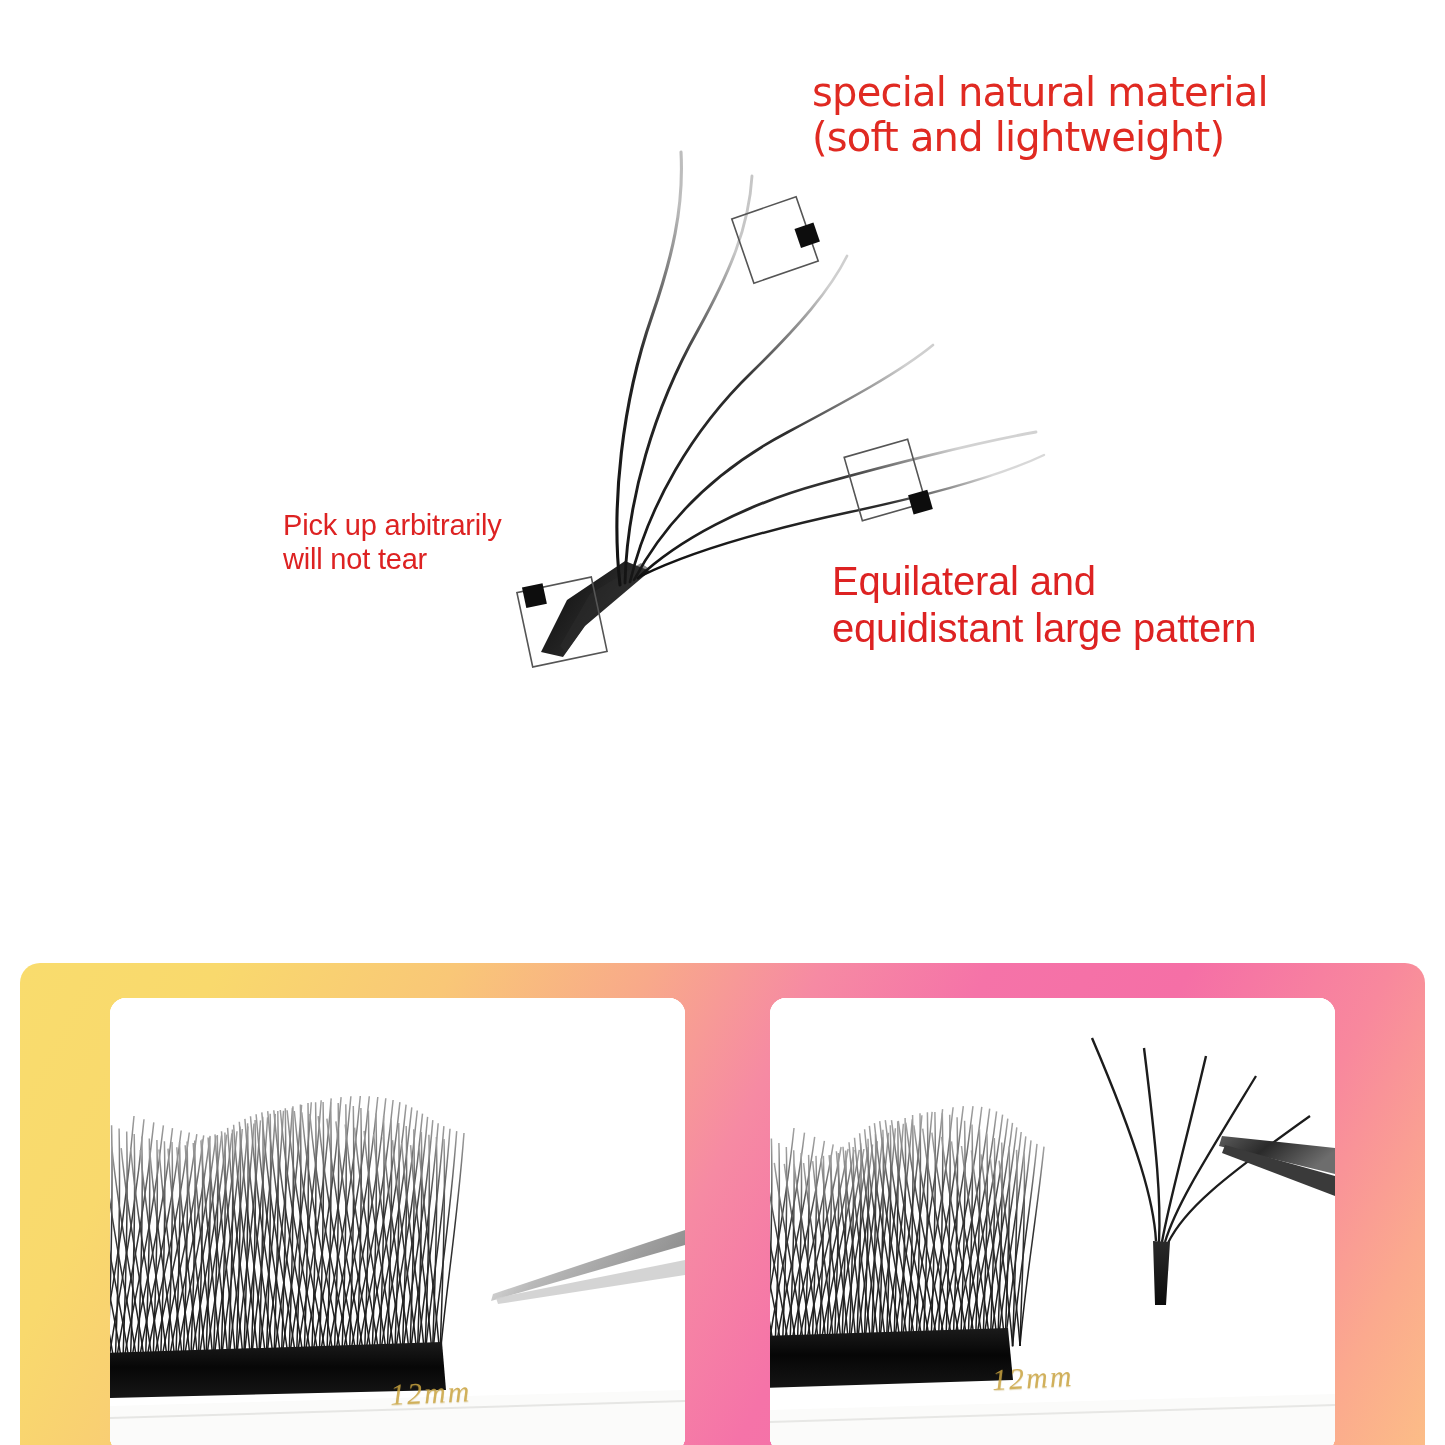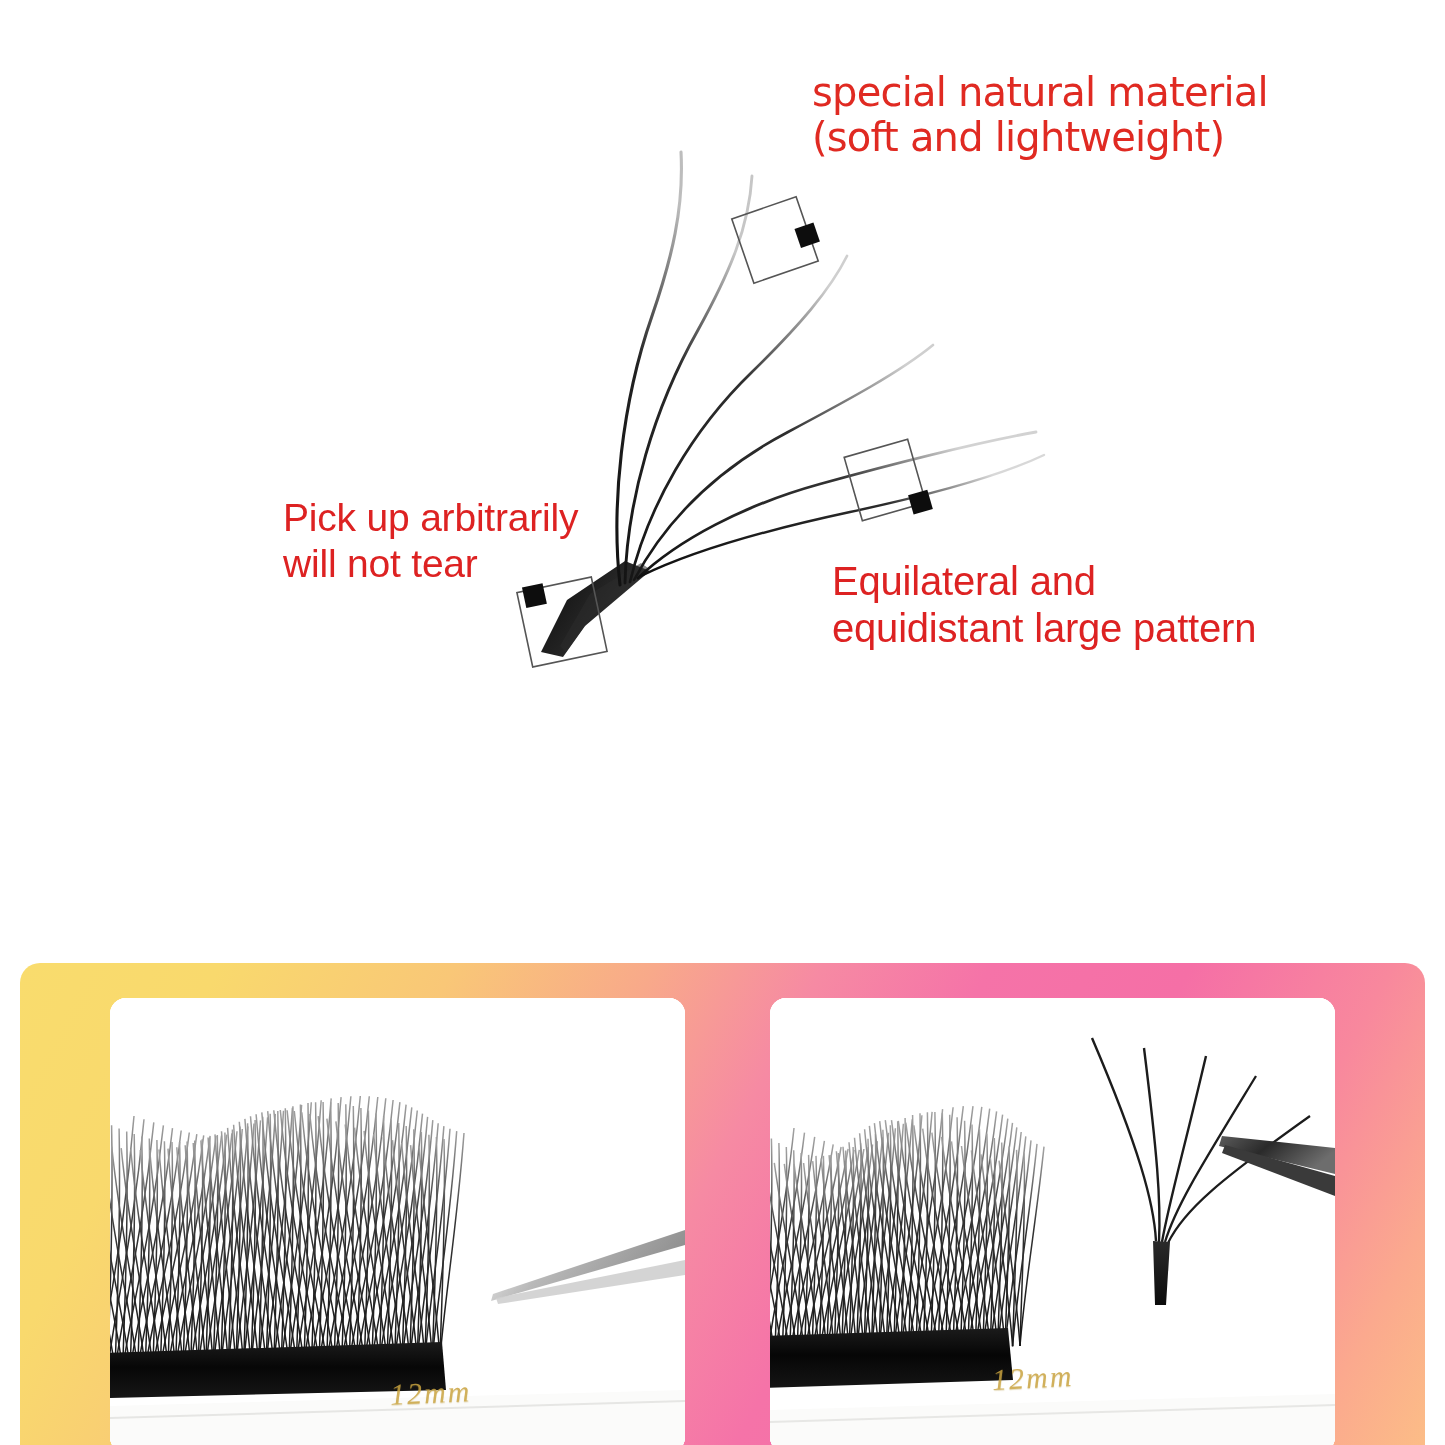--- a/index.html
+++ b/index.html
@@ -30,22 +30,22 @@
   .callout-material{
     left:793px;top:70px;
     font-size:40px;
     font-family:"DejaVu Sans", sans-serif;
     color:#e02a22;
     letter-spacing:-0.8px;
     line-height:1.12;
     margin-left:19px;
   }
   .callout-pick{
-    left:283px;top:495px;
-    font-size:39px;
+    left:283px;top:509px;
+    font-size:29px;
     line-height:1.17;
     color:#dd2222;
   }
   .callout-equilateral{
     left:832px;top:558px;
     font-size:40px;
     line-height:1.17;
     color:#dd2222;
   }
 

